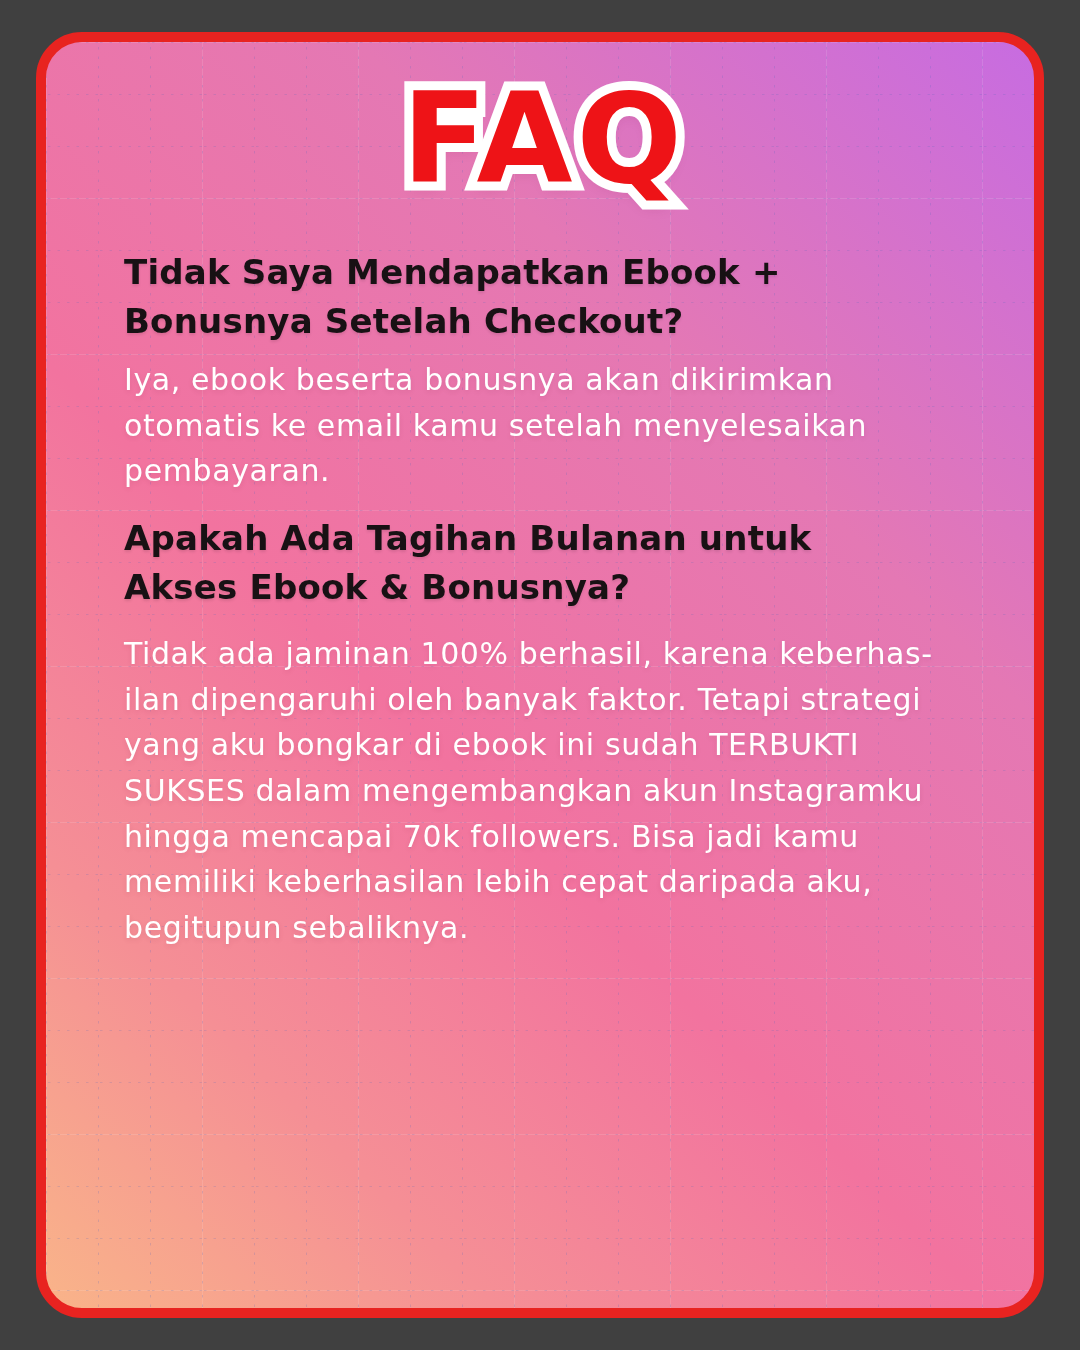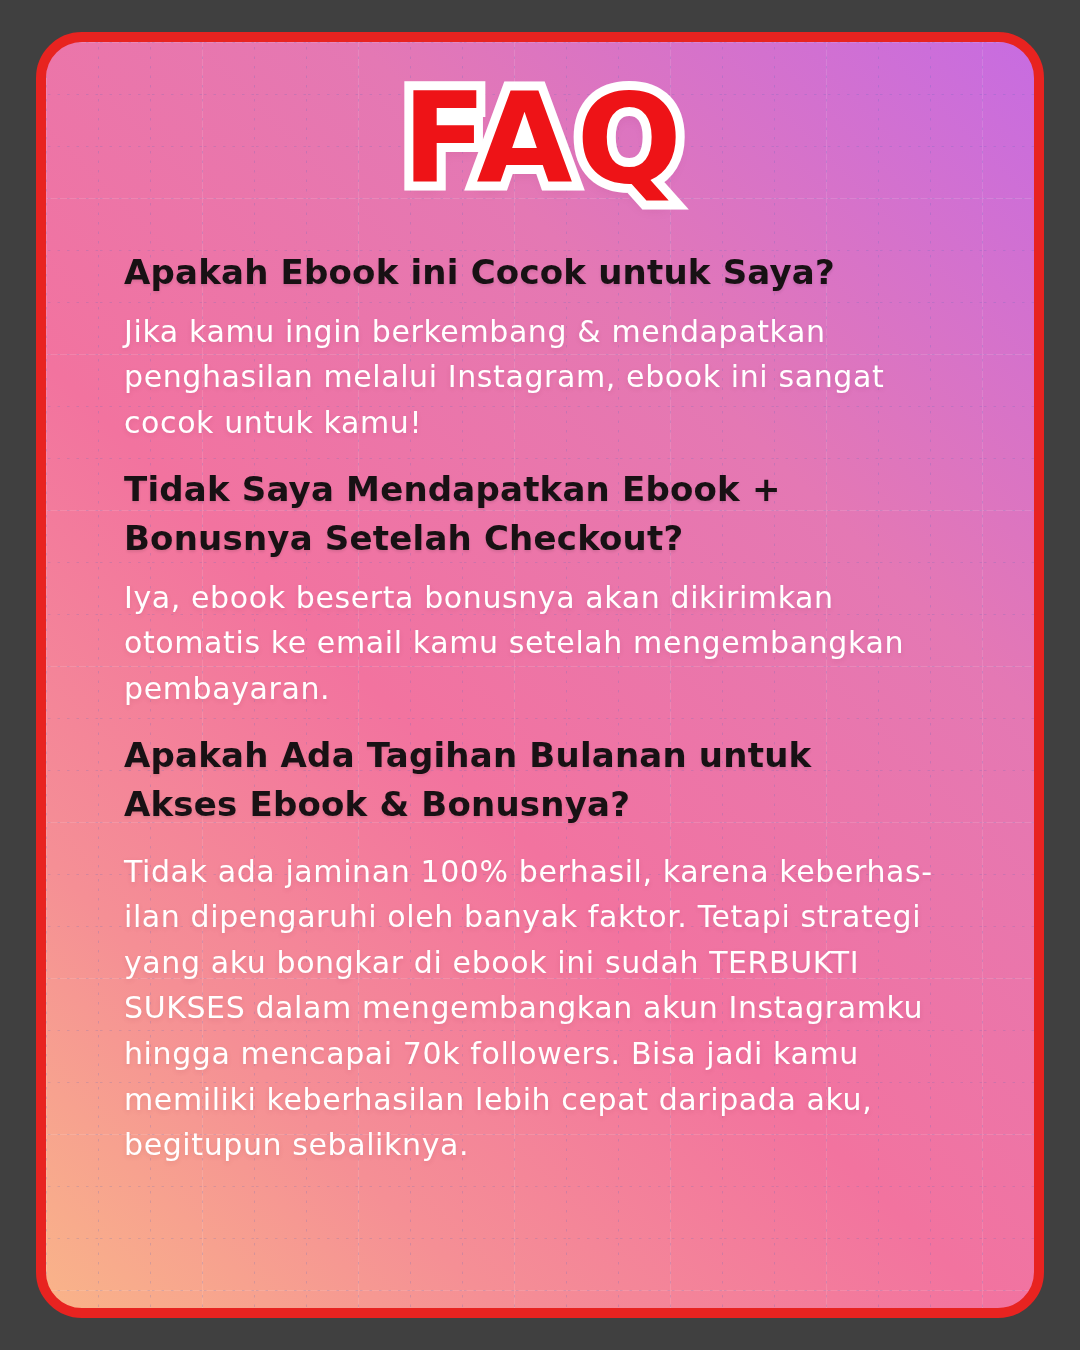--- a/index.html
+++ b/index.html
@@ -114,32 +114,26 @@
       <rect width="100%" height="100%" fill="url(#gridDashed)"></rect>
     </svg>
 
     <div class="card-content">
 
       <div class="faq-title-wrap">
         <div class="faq-title-layer faq-title-back">FAQ</div>
         <div class="faq-title-layer faq-title-front">FAQ</div>
       </div>
 
-      <div class="faq-section">
-        <h2 class="question">Apakah Ebook ini Cocok untuk Saya?</h2>
-        <p class="answer">Jika kamu ingin berkembang &amp; mendapatkan
-penghasilan melalui Instagram, ebook ini sangat
-cocok untuk kamu!</p>
-      </div>
 
       <div class="faq-section">
         <h2 class="question">Tidak Saya Mendapatkan Ebook +
 Bonusnya Setelah Checkout?</h2>
         <p class="answer">Iya, ebook beserta bonusnya akan dikirimkan
-otomatis ke email kamu setelah mengembangkan
+otomatis ke email kamu setelah menyelesaikan
 pembayaran.</p>
       </div>
 
       <div class="faq-section">
         <h2 class="question">Apakah Ada Tagihan Bulanan untuk
 Akses Ebook &amp; Bonusnya?</h2>
       </div>
 
       <div class="faq-section">
         <p class="answer">Tidak ada jaminan 100% berhasil, karena keberhas-

